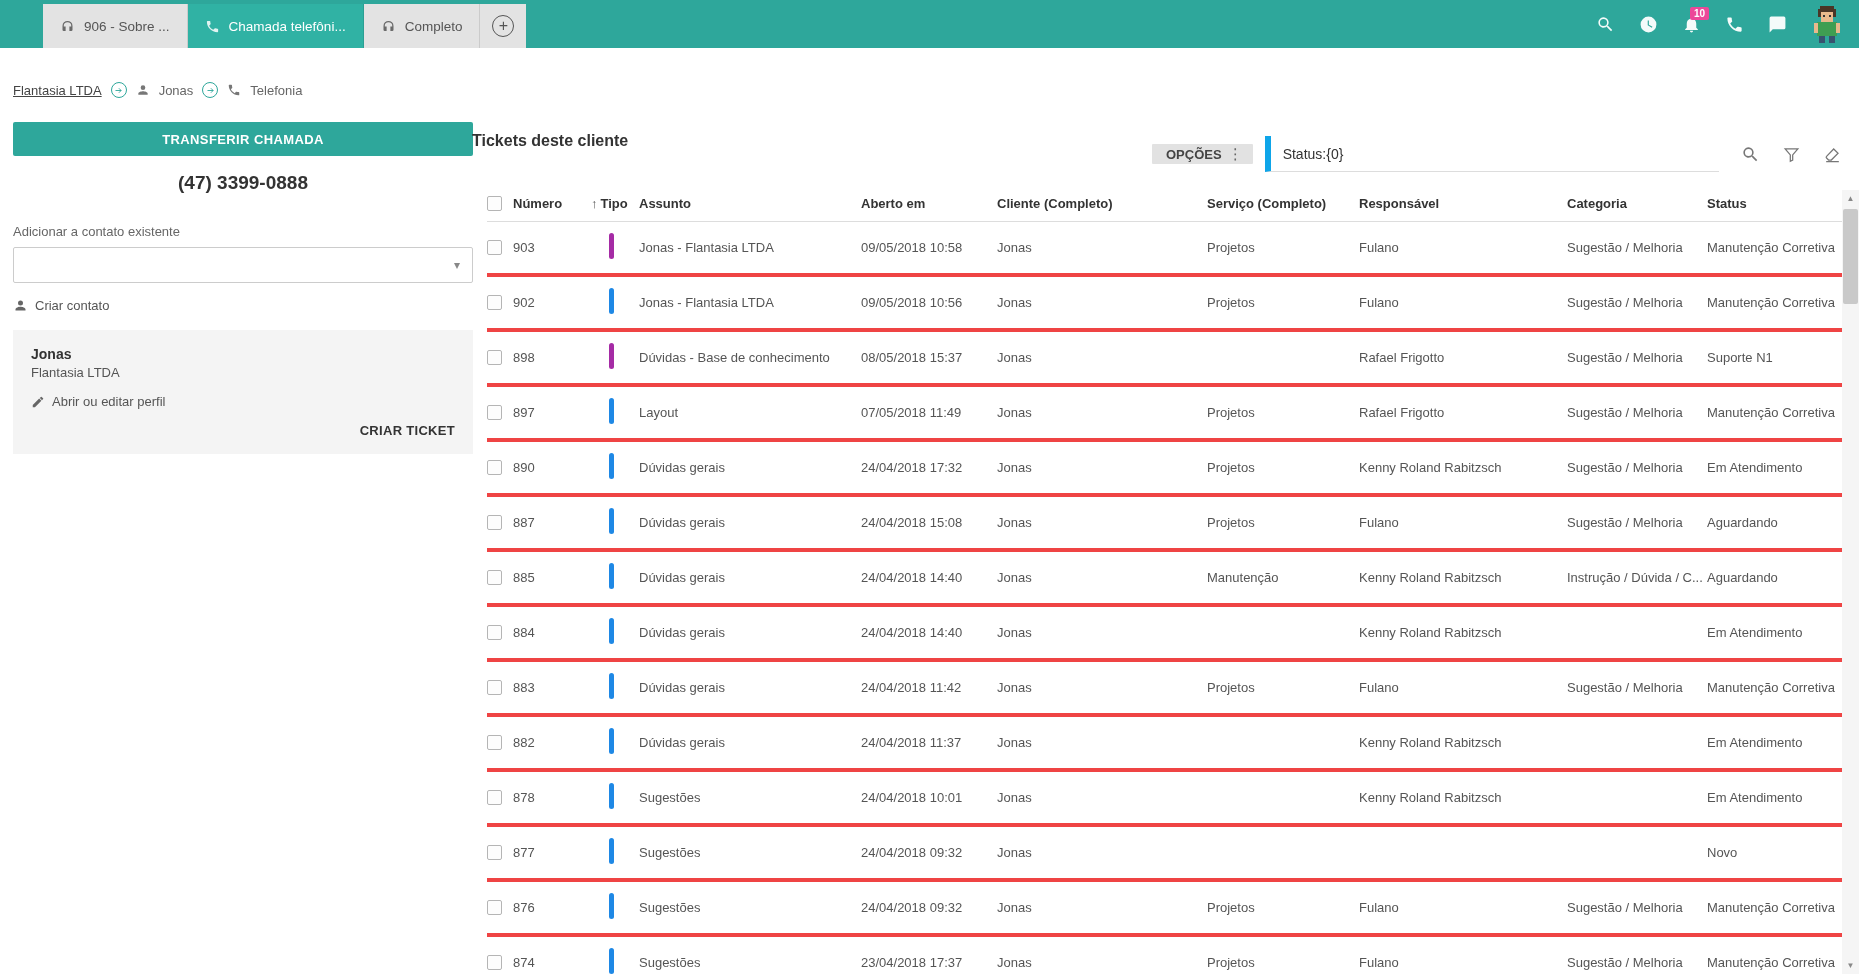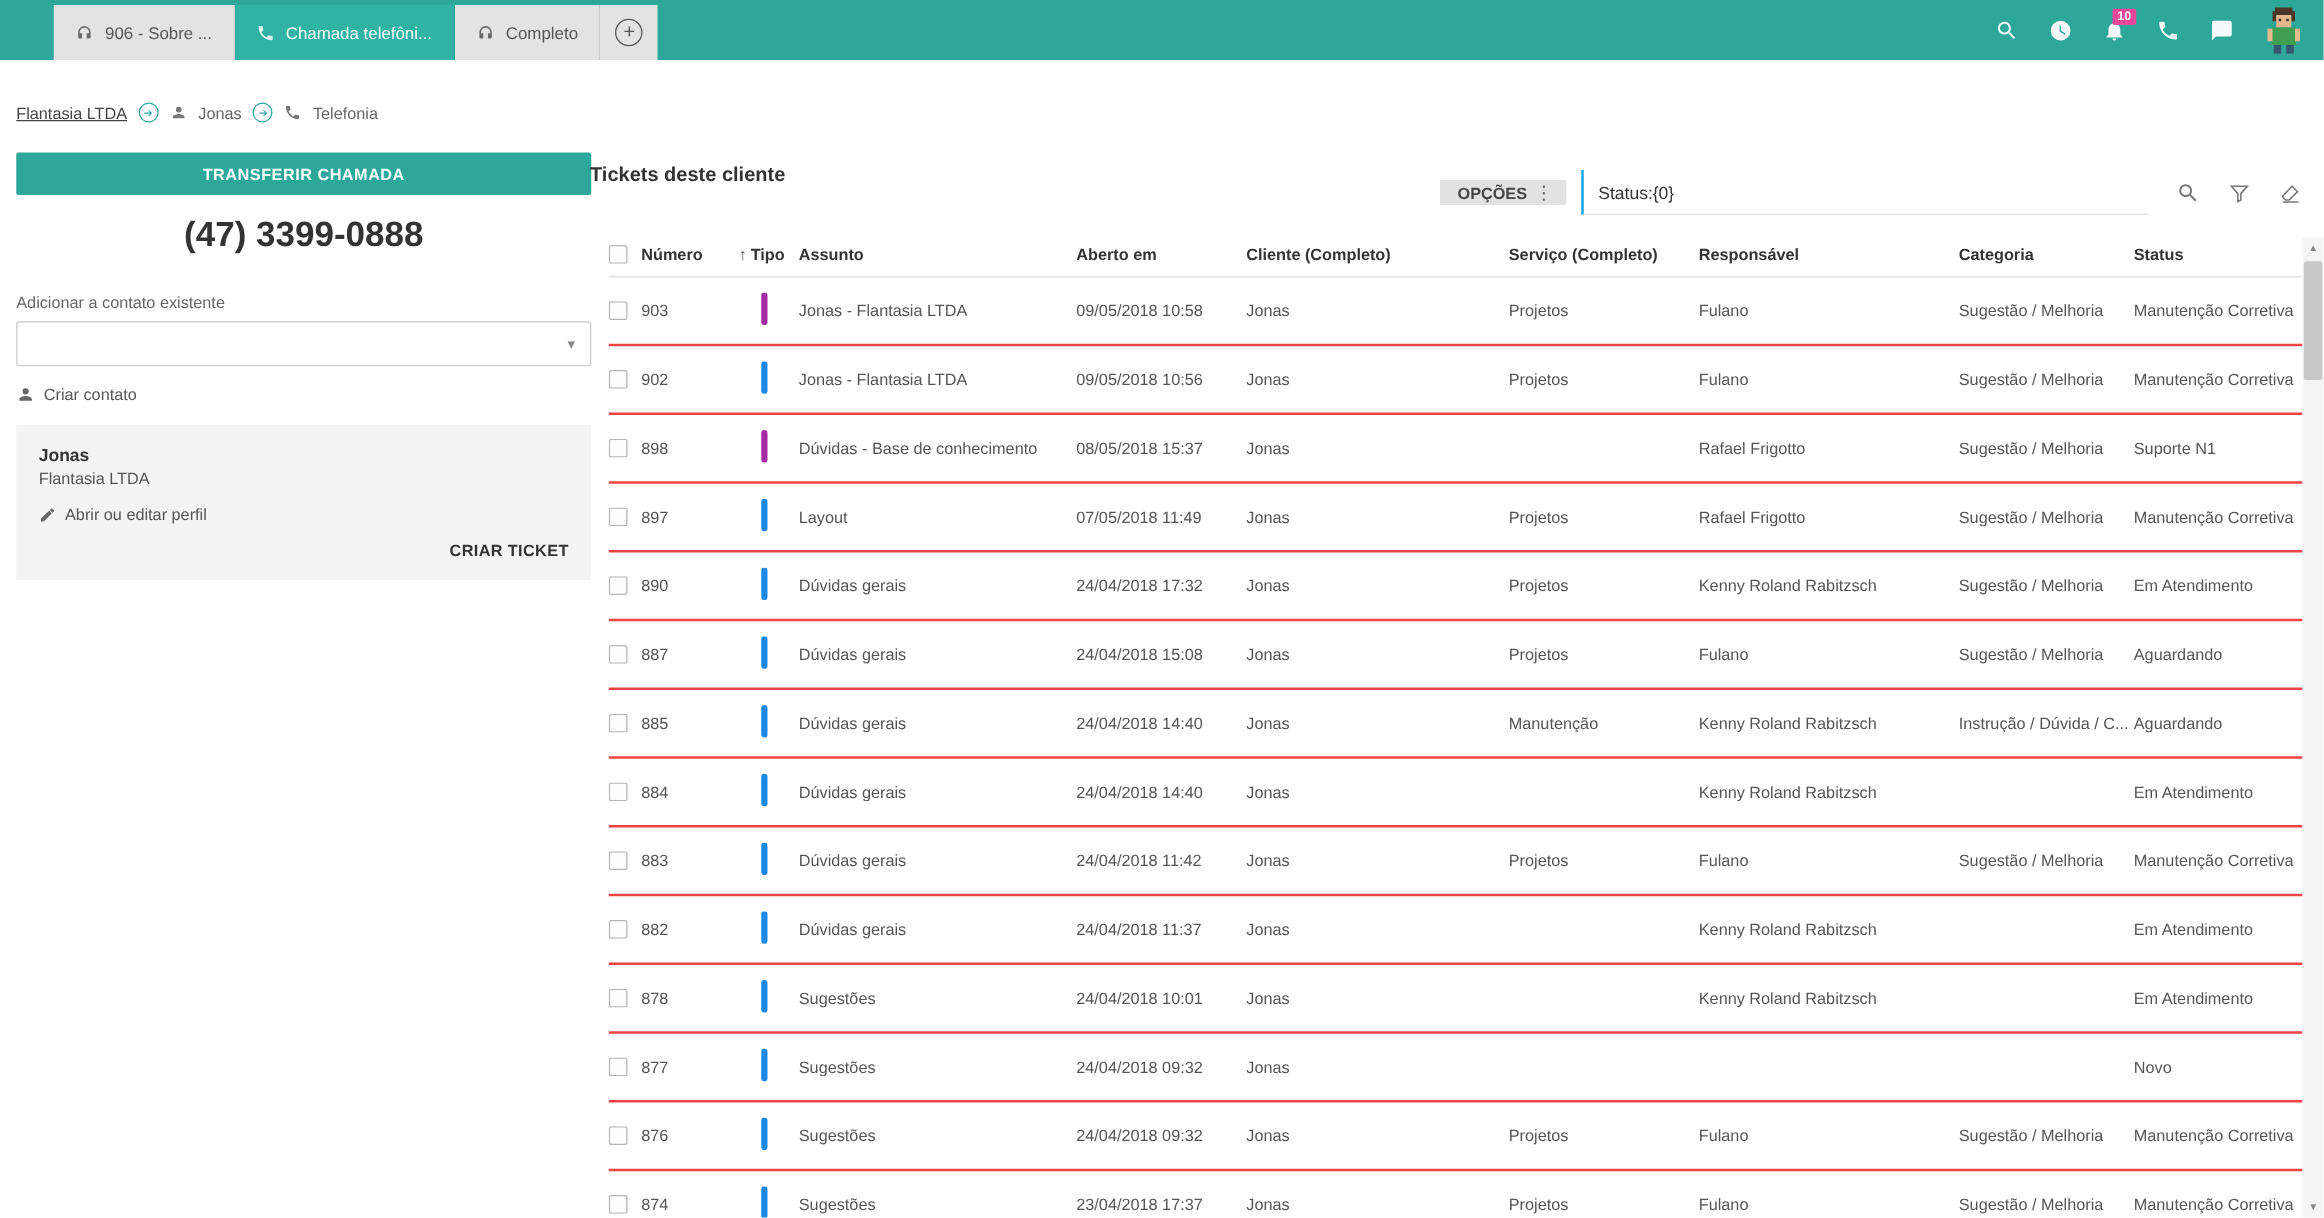--- a/index.html
+++ b/index.html
@@ -34,21 +34,21 @@
   .crumb-arrow { width:16px; height:16px; border:1.4px solid #2EA79B; border-radius:50%;
                  display:flex; align-items:center; justify-content:center; color:#2EA79B; }
   .crumb-arrow svg { width:9px; height:9px; stroke:currentColor; fill:none; stroke-width:2.4; }
   .crumb-ic svg { width:14px; height:14px; fill:#777; display:block; }
 
   
   .sidebar { position:absolute; left:13px; top:122px; width:460px; }
   .transfer-btn { width:100%; height:34px; background:#2EA79B; color:#fff; border:none; border-radius:2px;
                   font-size:13px; font-weight:bold; letter-spacing:.4px; cursor:pointer;
                   font-family:"Liberation Sans", sans-serif; }
-  .phone-number { margin-top:16px; text-align:center; font-size:28px; font-weight:bold; color:#333; }
+  .phone-number { margin-top:16px; text-align:center; font-size:19px; font-weight:bold; color:#333; }
   .add-label { margin-top:30px; font-size:13px; color:#666; }
   .contact-select { margin-top:8px; height:36px; border:1px solid #ccc; border-radius:2px; background:#fff;
                     display:flex; align-items:center; justify-content:flex-end; padding:0 12px; cursor:pointer; }
   .contact-select .caret { color:#888; font-size:12px; }
   .create-contact { margin-top:15px; display:flex; align-items:center; gap:7px; font-size:13px; color:#555; cursor:pointer; }
   .create-contact svg { width:15px; height:15px; fill:#666; }
   .contact-card { margin-top:17px; background:#F4F4F4; padding:16px 18px; }
   .contact-name { font-size:14px; font-weight:bold; color:#333; }
   .contact-company { margin-top:3px; font-size:13px; color:#555; }
   .edit-profile { margin-top:14px; display:flex; align-items:center; gap:7px; font-size:13px; color:#555; cursor:pointer; }
@@ -58,31 +58,31 @@
 
   
   .main-head { position:absolute; left:472px; top:112px; right:17px; height:48px;margin-top:20px; }
   .page-title { font-size:16px; font-weight:bold; color:#333; }
   .subtitle { margin-top:6px; font-size:12.5px; color:#666; }
   .toolbar-right { position:absolute; top:4px; left:680px; right:0; display:flex; align-items:center; }
   .opcoes { height:20px; background:#E2E2E2; border:none; color:#444; font-weight:bold; font-size:13px;
             padding:0 10px 0 14px; display:flex; align-items:center; gap:6px; cursor:pointer; border-radius:1px;
             font-family:"Liberation Sans", sans-serif; }
   .opcoes .dots { font-weight:normal; color:#666; font-size:15px; }
-  .filter-box { margin-left:12px; width:470px; height:36px; border-left:2px solid #0ea5e9; border-bottom:1px solid #ddd;
+  .filter-box { margin-left:12px; width:470px; height:36px; border-left:6px solid #0ea5e9; border-bottom:1px solid #ddd;
                 display:flex; align-items:center; padding-left:12px; font-size:14px; color:#333; cursor:text; }
   .tool-ic { margin-left:22px; color:#777; cursor:pointer; display:flex; }
   .tool-ic svg { width:19px; height:19px; }
 
   
   .table { position:absolute; left:487px; top:186px; right:17px; }
   .thead, .trow { display:grid; align-items:center;
      grid-template-columns:26px 78px 48px 222px 136px 210px 152px 208px 140px minmax(0,1fr); }
   .thead { height:36px; border-bottom:1px solid #ddd; font-weight:bold; color:#333; font-size:13px; }
-  .trow { height:55px; border-bottom:2px solid #ef4444; font-size:13px; color:#555; }
+  .trow { height:55px; border-bottom:4px solid #ef4444; font-size:13px; color:#555; }
   .cell { overflow:hidden; white-space:nowrap; padding-right:8px; }
   .hcell { overflow:hidden; white-space:nowrap; padding-right:8px; cursor:pointer; }
   .hcell .sort { margin-right:3px; color:#555; }
   .cb { width:15px; height:15px; border:1px solid #b5b5b5; border-radius:2px; background:#fdfdfd;
         display:inline-block; cursor:pointer; }
   .c-cb { display:flex; align-items:center; }
   .typebar { display:inline-block; width:5px; height:26px; border-radius:3px; margin-left:18px; }
 
   
   .vscroll { position:absolute; right:0; top:190px; bottom:0; width:17px; background:#f5f5f5; }

